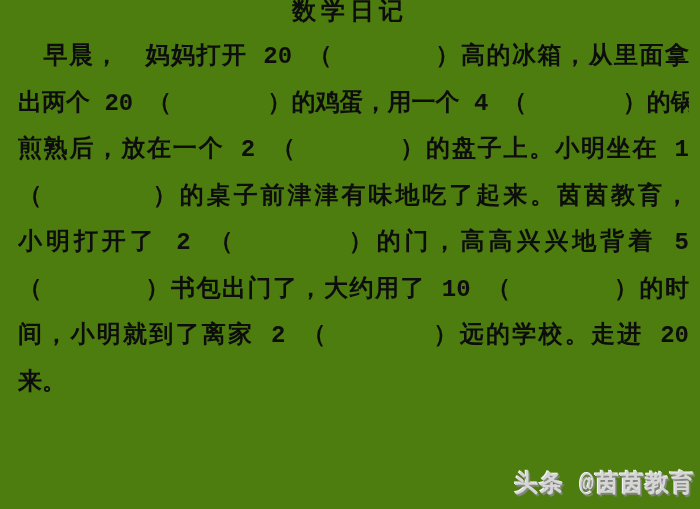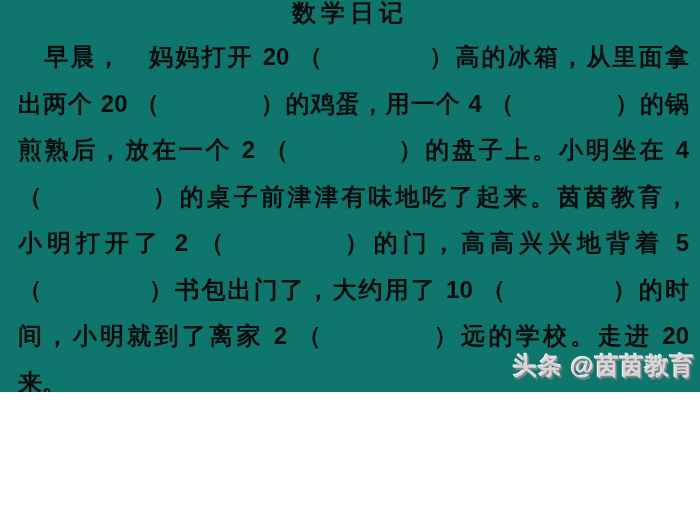--- a/index.html
+++ b/index.html
@@ -3,24 +3,24 @@
 <meta charset="utf-8">
 <style>
   html, body {
     margin: 0;
     padding: 0;
     background: #ffffff;
   }
   .page {
     position: relative;
     width: 700px;
-    height: 392px;
-    background: #0f766e;
+    height: 509px;
+    background: #4d7c0f;
     overflow: hidden;
-    font-family: Liberation Sans, sans-serif;
+    font-family: Liberation Mono, monospace;
     font-weight: bold;
     color: #0d0d0d;
   }
   .title {
     margin-top: -1px;
     height: 28px;
     line-height: 28px;
     font-size: 24px;
     letter-spacing: 5px;
     text-align: center;
@@ -58,21 +58,21 @@
 </style>
 </head>
 <body>
 
 <div class="page">
   <div class="title">数学日记</div>
 
   <div class="lines">
     <div class="line">　早晨，　妈妈打开 20 （　　　　）高的冰箱，从里面拿</div>
     <div class="line">出两个 20 （　　　　）的鸡蛋，用一个 4 （　　　　）的锅</div>
-    <div class="line">煎熟后，放在一个 2 （　　　　）的盘子上。小明坐在 4</div>
+    <div class="line">煎熟后，放在一个 2 （　　　　）的盘子上。小明坐在 1</div>
     <div class="line">（　　　　）的桌子前津津有味地吃了起来。茵茵教育，</div>
     <div class="line">小明打开了 2 （　　　　）的门，高高兴兴地背着 5</div>
     <div class="line">（　　　　）书包出门了，大约用了 10 （　　　　）的时</div>
     <div class="line">间，小明就到了离家 2 （　　　　）远的学校。走进 20</div>
     <div class="line no-just">来。</div>
   </div>
 
   <div class="watermark">头条 @茵茵教育</div>
 </div>
 

